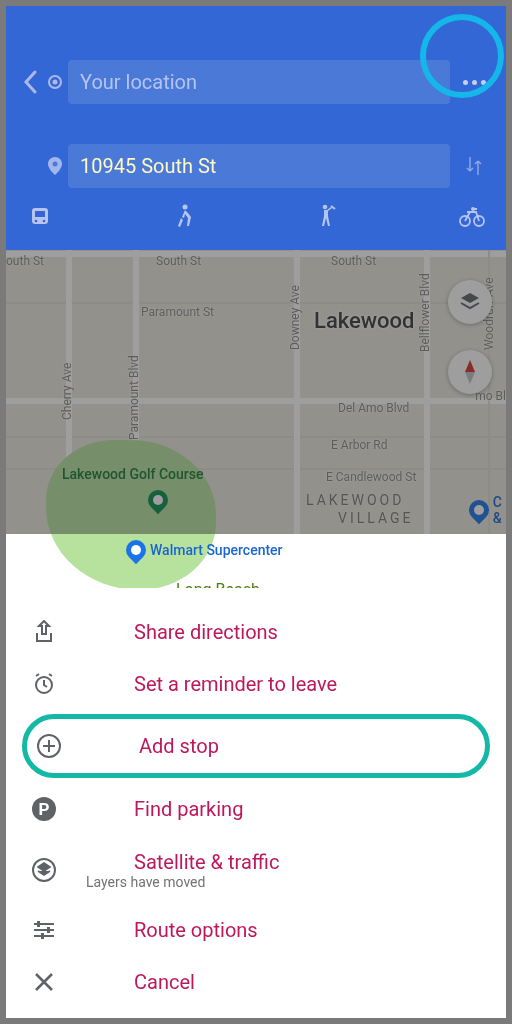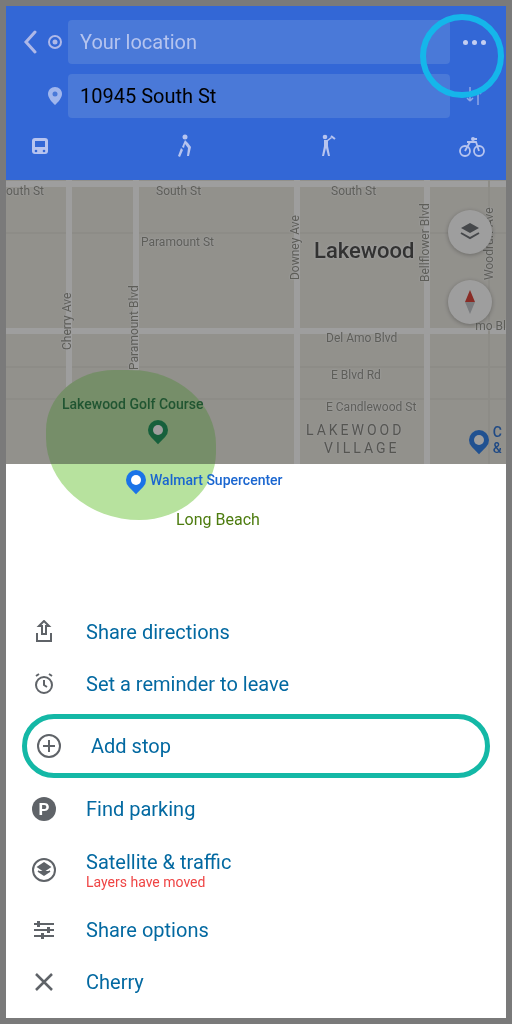--- a/index.html
+++ b/index.html
@@ -1,26 +1,26 @@
 <!DOCTYPE html>
 <html><head>
 <meta charset="utf-8">
 <style>
   * { box-sizing: border-box; margin: 0; padding: 0; font-family: -apple-system, Roboto, Arial, sans-serif; }
   body { background: #777; display: flex; justify-content: center; }
   .device { width: 512px; height: 1024px; background: #fff; position: relative; overflow: hidden; margin: 0; border: 6px solid #7a7a7a; }
 
   
   .header { background: #3367d6; padding: 14px 12px 6px 12px; position: relative; z-index: 3; }
-  .hrow { display: flex; align-items: center; gap: 4px; margin-bottom: 10px; }
+  .hrow { display: flex; align-items: center; gap: 4px; margin-bottom: 10px; margin-top: 40px; }
   .back { width: 24px; color: #aeb8e8; display:flex; align-items:center; justify-content:center; }
   .dot-origin { width: 18px; display:flex; justify-content:center; color:#aeb8e8; }
   .dot-dest   { width: 18px; display:flex; justify-content:center; color:#a0b6ed; }
   .field { flex: 1; background: #4a79d8; border-radius: 4px; padding: 10px 12px; color: #b5c4ef; font-size: 20px; }
-  .field.dest { color: #000000; }
+  .field.dest { color: #fef9c3; }
   .more-btn { width: 40px; display:flex; justify-content:center; align-items:center; gap:4px; color:#c3cef1; }
   .more-btn span{ width:5px;height:5px;border-radius:50%;background:currentColor;}
   .swap { width: 40px; display:flex; justify-content:center; color:#8ea6e6; font-size:22px;}
   .ring-highlight{ position:absolute; top:8px; right:2px; width:84px;height:84px;border:6px solid #15b6ea; border-radius:50%; pointer-events:none;}
 
   .modes { display:flex; align-items:center; justify-content:space-between; padding: 6px 8px 14px 8px; }
   .chip { background:#ecedee; color:#4c7de3; border-radius: 28px; padding:8px 16px; display:flex; align-items:center; gap:8px; font-size:18px; font-weight:500;}
   .mode-icon { color:#b7c4ef; width:28px; display:flex; justify-content:center; }
 
   
@@ -40,22 +40,22 @@
   .poi .pin::after{content:'';position:absolute;inset:5px;border-radius:50%;background:#fff;}
   .poi.green .pin{background:#0a8f4e;}
   .poi.green{color:#0a8f4e;}
   .golfLabel{ position:absolute; color:#1b7a3a; font-size:14px; font-weight:500;}
   .fab { position:absolute; right:14px; width:44px;height:44px;border-radius:50%;background:#fff;box-shadow:0 1px 4px rgba(0,0,0,.3);display:flex;align-items:center;justify-content:center;}
 
   
   .sheet { position:absolute; left:0; right:0; bottom:0; background:#fff; z-index:5; padding: 18px 0 10px 0;}
   .menuitem { display:flex; align-items:center; padding: 14px 24px; gap: 28px; }
   .menuitem .mi-icon{ width:28px; display:flex; justify-content:center; color:#5f6368; font-size:20px;}
-  .menuitem .mi-text{ font-size:20px; color:#0369a1; }
-  .menuitem .mi-sub{ font-size:14px; color:#ef4444; }
+  .menuitem .mi-text{ font-size:20px; color:#be185d;margin-left:48px; }
+  .menuitem .mi-sub{ font-size:14px; color:#737373; }
   .highlight-pill{ margin:4px 16px; border:5px solid #14b8a6; border-radius:36px; }
 </style>
 </head>
 <body>
 
 <div class="device">
 
   <div class="header">
     <div class="ring-highlight"></div>
     <div class="hrow">
@@ -139,33 +139,33 @@
       <div class="road-v" style="left:288px"></div>
       <div class="road-v" style="left:418px"></div>
       <div class="road-v thin" style="left:482px"></div>
 
       <div class="park" style="left:40px; top:190px; width:170px; height:150px;"></div>
 
       <span class="label" style="left:0;top:4px">outh St</span>
       <span class="label" style="left:150px;top:4px">South St</span>
       <span class="label" style="left:325px;top:4px">South St</span>
       <span class="label" style="left:135px;top:55px">Paramount St</span>
-      <span class="label" style="left:320px;top:151px">Del Amo Blvd</span>
+      <span class="label" style="left:332px;top:151px">Del Amo Blvd</span>
       <span class="label" style="right:0;top:139px">mo Bl</span>
-      <span class="label" style="left:325px;top:188px">E Blvd Rd</span>
+      <span class="label" style="left:325px;top:188px">E Arbor Rd</span>
       <span class="label" style="left:320px;top:220px">E Candlewood St</span>
       <span class="label" style="left:54px;top:170px;transform:rotate(-90deg);transform-origin:left top">Cherry Ave</span>
       <span class="label" style="left:121px;top:190px;transform:rotate(-90deg);transform-origin:left top">Paramount Blvd</span>
       <span class="label" style="left:282px;top:100px;transform:rotate(-90deg);transform-origin:left top">Downey Ave</span>
       <span class="label" style="left:412px;top:102px;transform:rotate(-90deg);transform-origin:left top">Bellflower Blvd</span>
       <span class="label" style="left:476px;top:100px;transform:rotate(-90deg);transform-origin:left top">Woodruff Ave</span>
 
       <div class="citylabel" style="left:308px;top:58px">Lakewood</div>
       <div class="districtlabel" style="left:300px;top:242px">LAKEWOOD</div>
-      <div class="districtlabel" style="left:318px;top:260px">VILLAGE</div>
+      <div class="districtlabel" style="left:332px;top:260px">VILLAGE</div>
       <div class="golfLabel" style="left:56px;top:216px">Lakewood Golf Course</div>
 
       <div class="poi green" style="left:142px;top:240px">
           <div class="pin"></div>
         </div>
 
       <div class="poi" style="left:120px;top:290px">
         <div class="pin"></div>
           <span>Walmart Supercenter</span>
       </div>
@@ -250,26 +250,26 @@
 
     <div class="menuitem">
       <div class="mi-icon">
         <svg width="22" height="20">
             <path d="M1 4h20M1 10h20M1 16h20" stroke="#5f6368" stroke-width="2"></path>
             <rect x="4" y="1" width="3" height="6" fill="#5f6368"></rect>
             <rect x="14" y="7" width="3" height="6" fill="#5f6368"></rect>
             <rect x="8" y="13" width="3" height="6" fill="#5f6368"></rect>
           </svg>
       </div>
-      <div class="mi-text">Share options</div>
+      <div class="mi-text">Route options</div>
     </div>
 
     <div class="menuitem">
       <div class="mi-icon">
         <svg width="20" height="20">
             <path d="M2 2l16 16M18 2L2 18" stroke="#5f6368" stroke-width="2.5"></path>
           </svg>
       </div>
-      <div class="mi-text">Cherry</div>
+      <div class="mi-text">Cancel</div>
     </div>
   </div>
 
 </div>
 
 </body></html>

